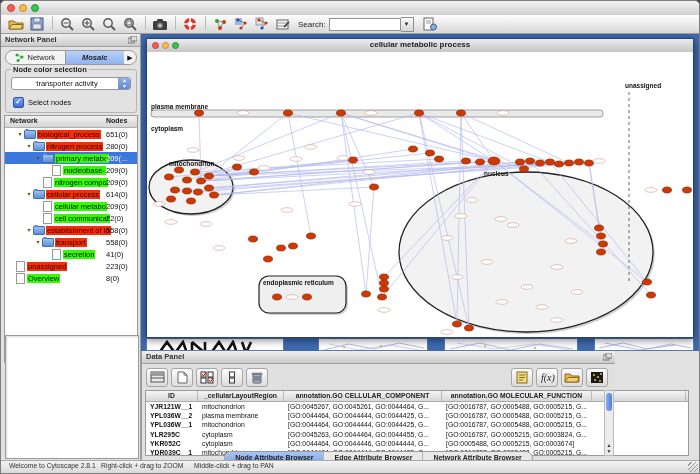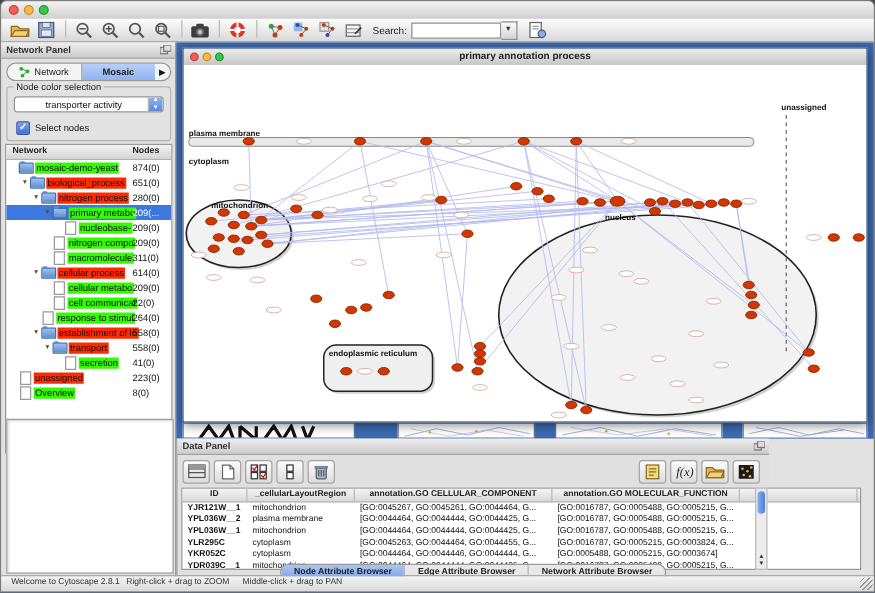--- a/index.html
+++ b/index.html
@@ -26,24 +26,24 @@
   .search-arrow{width:12px;height:13px;border:1px solid #8f8f8f;border-left:none;background:linear-gradient(#fafafa,#d5d5d5);
     font-size:6px;line-height:12px;text-align:center;color:#333;}
   
   .cpanel{position:absolute;left:0;top:33px;width:140px;height:429px;background:#e2e2e2;border-right:1px solid #9a9a9a;box-sizing:border-box;}
   .phead{position:relative;height:12px;background:linear-gradient(#efefef,#cbcbcb);border-bottom:1px solid #a0a0a0;}
   .phead .ptitle{position:absolute;left:4px;top:1px;font-size:7.5px;font-weight:bold;color:#333;}
   .phead .float-ic{position:absolute;right:3px;top:2px;}
   .cp-tabs{position:absolute;left:4px;top:16px;width:132px;height:15px;display:flex;align-items:center;
     border:1px solid #9a9a9a;border-radius:8px;background:#f4f4f4;box-sizing:border-box;overflow:hidden;}
   .cp-tab{flex:1;height:100%;display:flex;align-items:center;justify-content:center;font-size:7.5px;color:#222;gap:3px;}
-  .cp-tab.sel{background:linear-gradient(#b9d0f8,#8fb4f2);font-weight:bold;border-left:1px solid #9a9a9a;}
+  .cp-tab.sel{background:linear-gradient(#b9d0f8,#8fb4f2);font-weight:bold;border-left:1px solid #9a9a9a;font-style:italic;}
   .cp-tab-arrow{width:12px;text-align:center;font-size:7px;color:#111;}
   .groupbox{position:absolute;left:4px;top:35px;width:132px;height:44px;border:1px solid #b5b5b5;border-radius:3px;box-sizing:border-box;}
-  .groupbox .legend{position:absolute;left:5px;top:-5px;background:#e2e2e2;padding:0 2px;font-size:7.5px;font-weight:normal;color:#222;}
+  .groupbox .legend{position:absolute;left:5px;top:-5px;background:#e2e2e2;padding:0 2px;font-size:7.5px;font-weight:bold;color:#222;}
   .combo{position:absolute;left:5px;top:7px;width:120px;height:13px;background:#fff;border:1px solid #979797;border-radius:3px;
     font-size:7.5px;color:#111;display:flex;align-items:center;box-sizing:border-box;}
   .combo .cval{flex:1;padding-left:4px;text-align:center;}
   .combo .cstep{width:11px;height:100%;background:linear-gradient(#8fb2ef,#5b87dd);border-left:1px solid #979797;
     border-radius:0 2px 2px 0;color:#fff;font-size:5px;line-height:5.5px;text-align:center;}
   .checkrow{position:absolute;left:7px;top:27px;display:flex;align-items:center;gap:4px;}
   .checkbox{width:9px;height:9px;background:linear-gradient(#7aa2ec,#3d6fd6);border:1px solid #2d55a8;border-radius:2px;
     color:#fff;font-size:8px;line-height:8px;text-align:center;font-weight:bold;}
   .checklabel{font-size:7.5px;color:#111;}
   .treewrap{position:absolute;left:3px;top:81px;width:134px;height:248px;background:#fff;border:1px solid #9a9a9a;box-sizing:border-box;overflow:hidden;}
@@ -262,27 +262,20 @@
         <span class="checklabel">Select nodes</span>
       </div>
     </div>
     <div class="treewrap">
       <div class="treehead">
         <span class="th-net">Network</span>
         <span class="th-nodes">Nodes</span>
       </div>
       <div>
           <div class="tree-row">
-            <span style="width: 2px; flex: 0 0 auto;"></span>
-            <span class="tri"></span>
-            <span class="fold"></span>
-            <span class="chip green">mosaic-demo-yeast</span>
-            <span class="tcount">874(0)</span>
-          </div>
-          <div class="tree-row">
             <span style="width: 11px; flex: 0 0 auto;"></span>
             <span class="tri">▾</span>
             <span class="fold"></span>
             <span class="chip red">biological_process</span>
             <span class="tcount">651(0)</span>
           </div>
           <div class="tree-row">
             <span style="width: 20px; flex: 0 0 auto;"></span>
             <span class="tri">▾</span>
             <span class="fold"></span>
@@ -304,53 +297,39 @@
             <span class="tcount">209(0)</span>
           </div>
           <div class="tree-row">
             <span style="width: 29px; flex: 0 0 auto;"></span>
             <span class="tri"></span>
             <span class="doc"></span>
             <span class="chip green">nitrogen compo</span>
             <span class="tcount">209(0)</span>
           </div>
           <div class="tree-row">
-            <span style="width: 29px; flex: 0 0 auto;"></span>
-            <span class="tri"></span>
-            <span class="doc"></span>
-            <span class="chip green">macromolecule</span>
-            <span class="tcount">311(0)</span>
-          </div>
-          <div class="tree-row">
             <span style="width: 20px; flex: 0 0 auto;"></span>
             <span class="tri">▾</span>
             <span class="fold"></span>
             <span class="chip red">cellular process</span>
             <span class="tcount">614(0)</span>
           </div>
           <div class="tree-row">
             <span style="width: 29px; flex: 0 0 auto;"></span>
             <span class="tri"></span>
             <span class="doc"></span>
             <span class="chip green">cellular metabo</span>
             <span class="tcount">209(0)</span>
           </div>
           <div class="tree-row">
             <span style="width: 29px; flex: 0 0 auto;"></span>
             <span class="tri"></span>
             <span class="doc"></span>
             <span class="chip green">cell communicat</span>
             <span class="tcount">22(0)</span>
-          </div>
-          <div class="tree-row">
-            <span style="width: 20px; flex: 0 0 auto;"></span>
-            <span class="tri"></span>
-            <span class="doc"></span>
-            <span class="chip green">response to stimul</span>
-            <span class="tcount">264(0)</span>
           </div>
           <div class="tree-row">
             <span style="width: 20px; flex: 0 0 auto;"></span>
             <span class="tri">▾</span>
             <span class="fold"></span>
             <span class="chip red">establishment of lo</span>
             <span class="tcount">558(0)</span>
           </div>
           <div class="tree-row">
             <span style="width: 29px; flex: 0 0 auto;"></span>
@@ -412,21 +391,21 @@
       <svg width="100" height="13">
           <path d="M4,8 L28,3 L52,9 L76,4 L96,8 M10,3 L45,10 L80,5" stroke="#9aa6d8" stroke-width="0.7" fill="none"></path>
         </svg>
     </div>
 
     <div class="netwin">
       <div class="wtitle">
         <span class="wl r"></span>
         <span class="wl y"></span>
         <span class="wl g"></span>
-        <span class="wt">primary annotation process</span>
+        <span class="wt">cellular metabolic process</span>
       </div>
       <div class="netcanvas">
         <svg id="net-svg" width="546" height="285">
             <ellipse cx="381" cy="202" rx="127" ry="80" fill="rgba(0,0,0,0.18)"></ellipse>
             <ellipse cx="379" cy="200" rx="127" ry="80" fill="#f2f2f2" stroke="#222" stroke-width="1.3"></ellipse>
             <ellipse cx="46" cy="137" rx="42" ry="27" fill="rgba(0,0,0,0.18)"></ellipse>
             <ellipse cx="44" cy="135" rx="42" ry="27" fill="#f2f2f2" stroke="#222" stroke-width="1.3"></ellipse>
             <rect x="114" y="226" width="87" height="37" rx="10" fill="rgba(0,0,0,0.18)"></rect>
             <rect x="112" y="224" width="87" height="37" rx="10" fill="#efefef" stroke="#222" stroke-width="1.2"></rect>
             <rect x="4" y="58" width="452" height="7" rx="3" fill="#e9e9e9" stroke="#8a8a8a" stroke-width="0.8"></rect>

